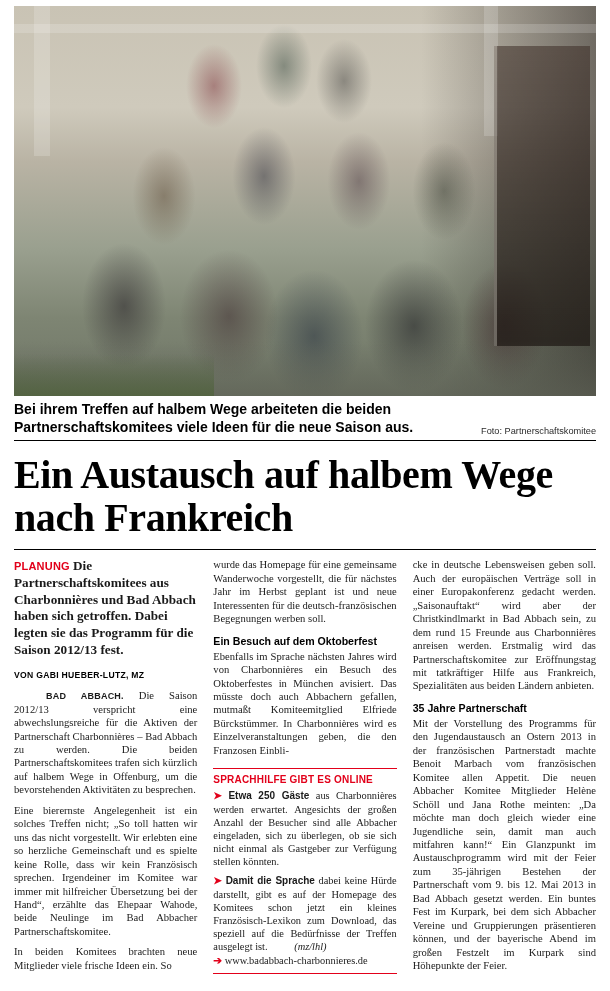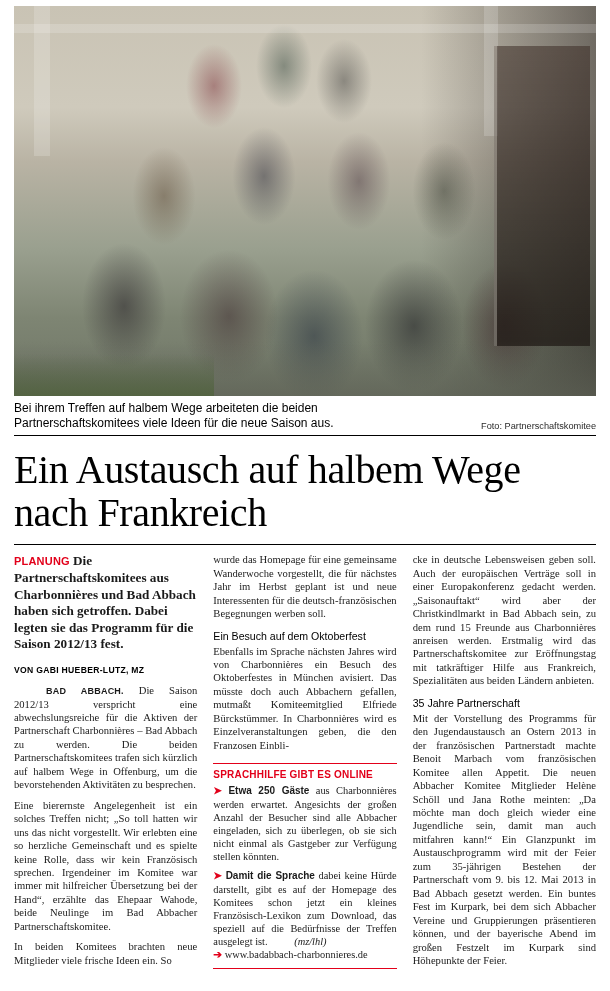--- a/index.html
+++ b/index.html
@@ -79,22 +79,22 @@
 
   
   .caption-bar {
     width: 582px;
     margin-top: 5px;
     border-bottom: 1px solid #000;
     padding-bottom: 3px;
   }
   .caption-text {
     font-family: "Liberation Sans", sans-serif;
-    font-size: 12px;
-    font-weight: normal;
+    font-size: 14px;
+    font-weight: bold;
     line-height: 1.28;
     color: #000;
     width: 430px;
   }
   .caption-row {
     position: relative;
     display: flex;
     justify-content: space-between;
     align-items: flex-end;
   }
@@ -103,21 +103,21 @@
     font-size: 9.2px;
     color: #2b2b2b;
     white-space: nowrap;
     padding-left: 10px;
     padding-bottom: 1px;
   }
 
   
   .headline {
     font-family: "Liberation Serif", serif;
-    font-weight: normal;
+    font-weight: bold;
     font-size: 40px;
     line-height: 1.07;
     letter-spacing: -0.4px;
     margin: 13px 0 10px 0;
     width: 582px;
     color: #000;
   }
 
   
   .cols {
@@ -161,21 +161,21 @@
   .dateline {
     font-family: "Liberation Sans", sans-serif;
     font-size: 9px;
     font-weight: bold;
     letter-spacing: .2px;
     padding-left: 32px;
   }
   .subhead {
     font-family: "Liberation Sans", sans-serif;
     font-size: 10.6px;
-    font-weight: normal;
+    font-weight: bold;
     margin: 9px 0 3px 0;
     color: #000;
   }
 
   
   .infobox {
     border-top: 1.5px solid #e2001a;
     border-bottom: 1.5px solid #e2001a;
     margin-top: 11px;
     padding: 5px 0 6px 0;

